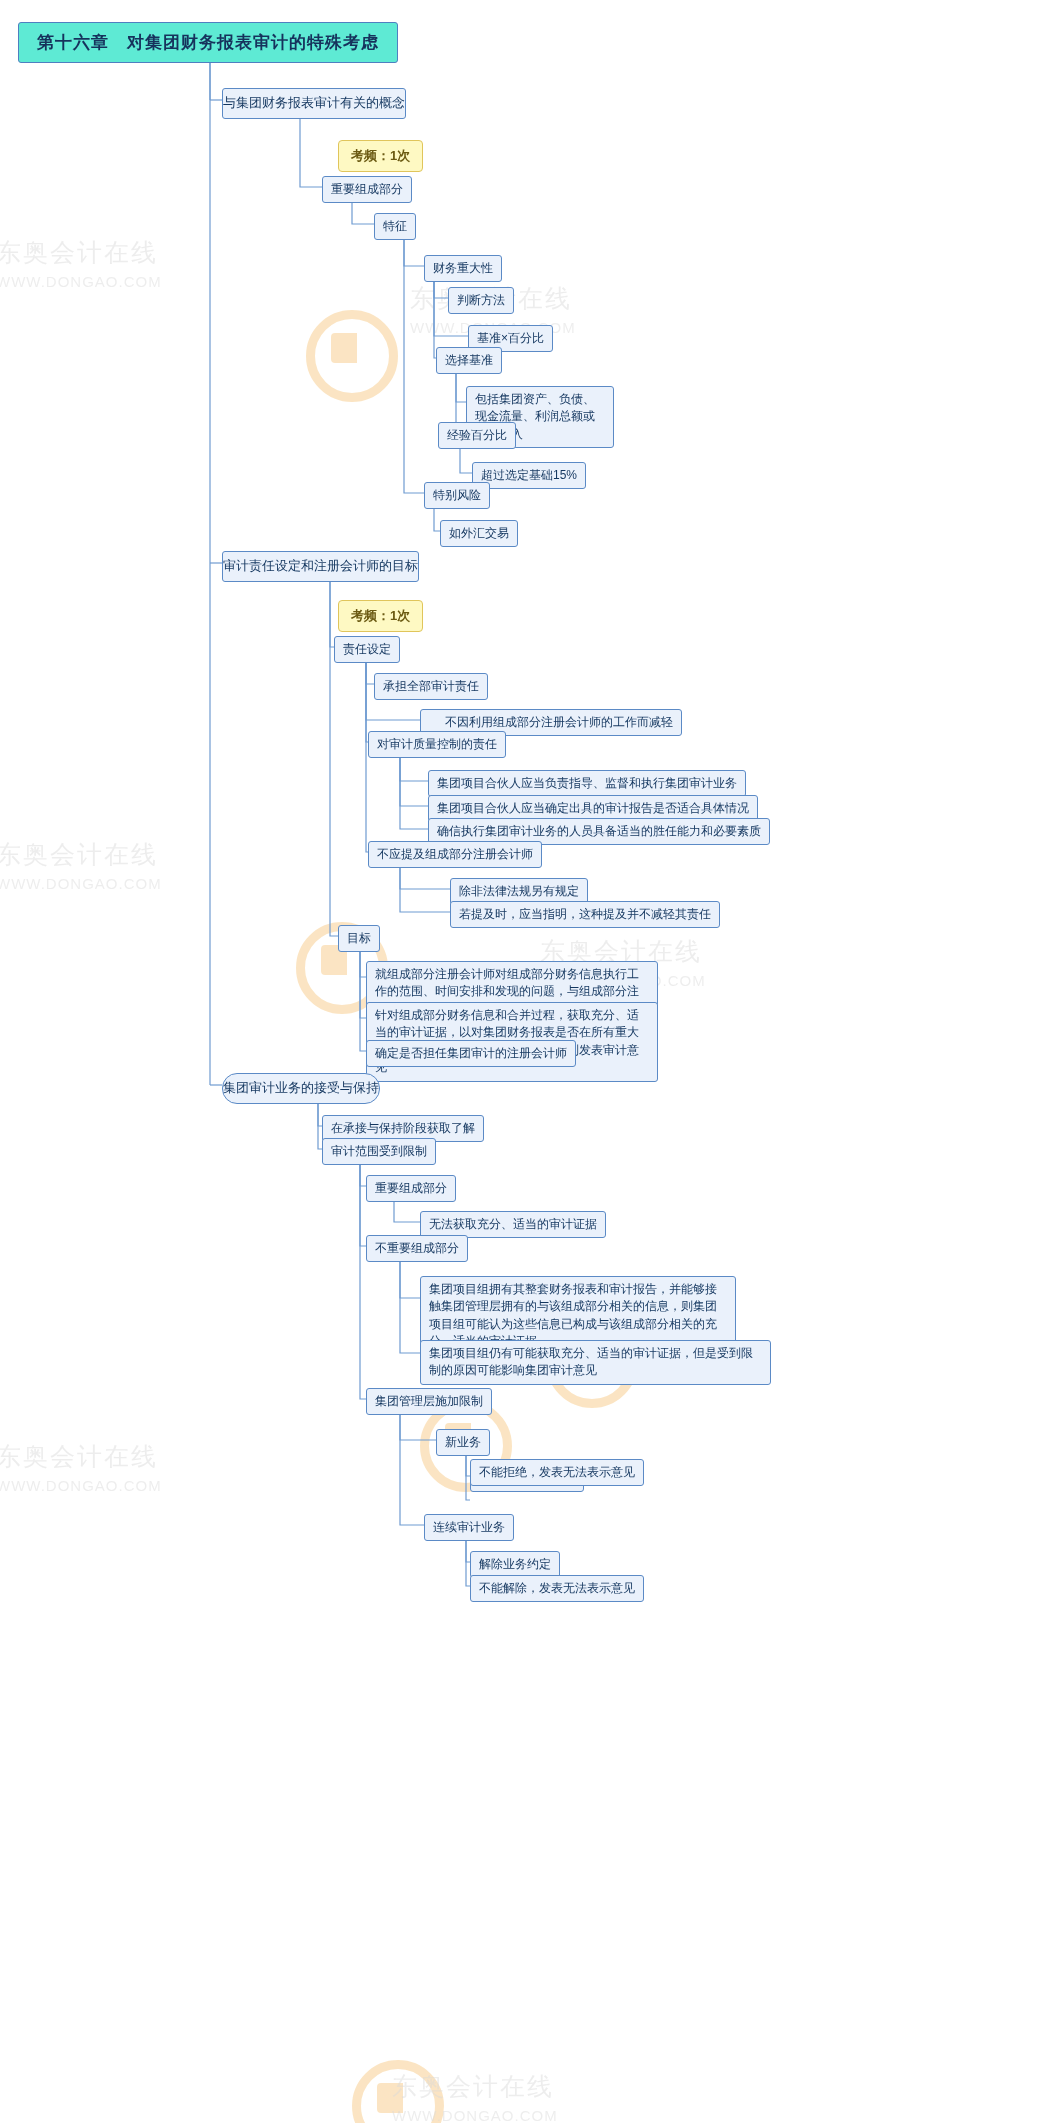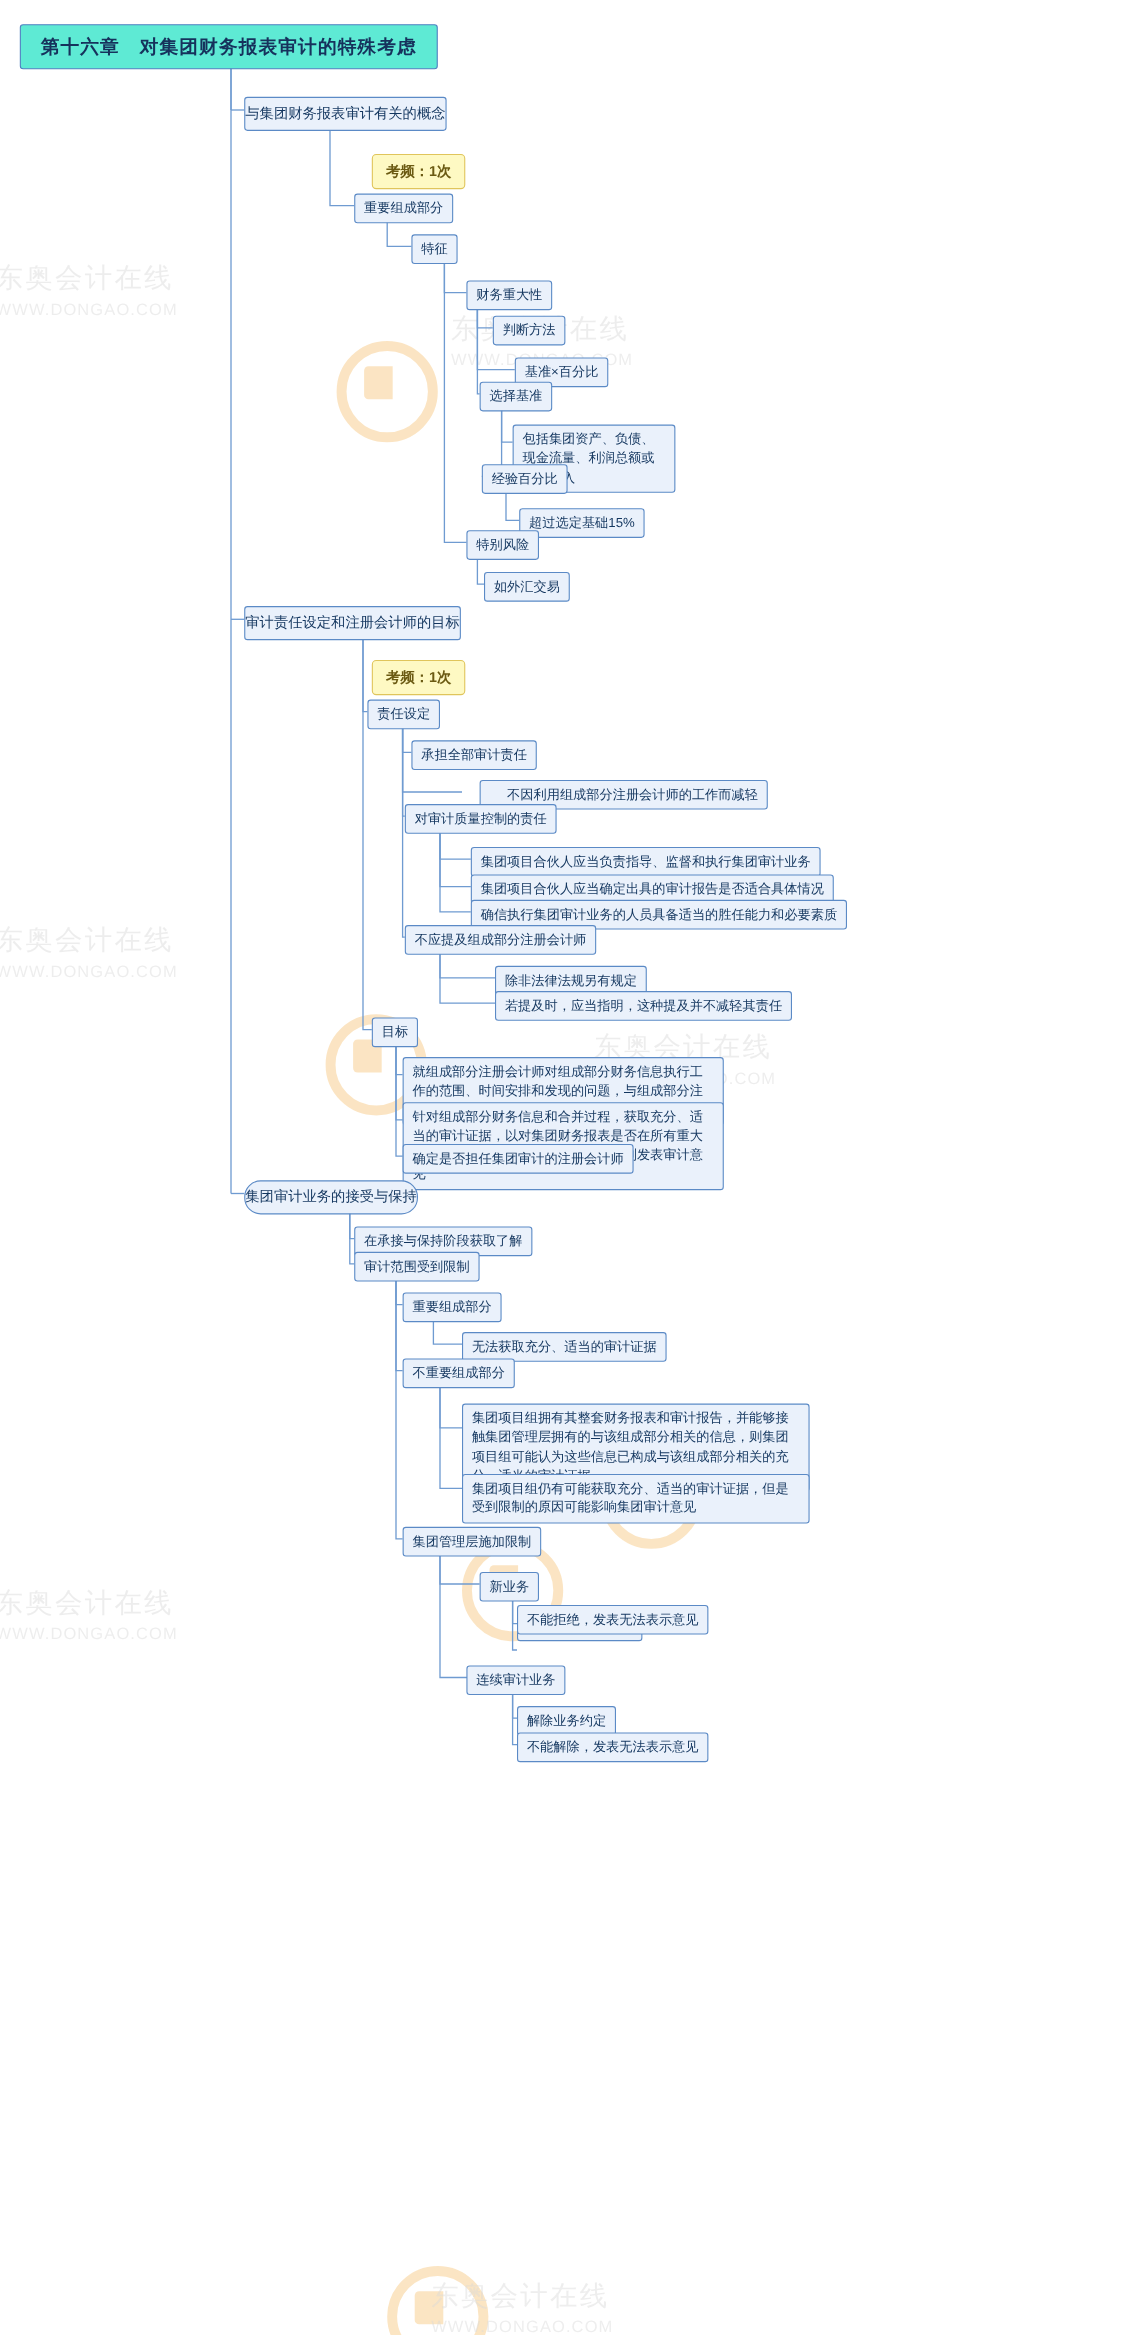--- a/index.html
+++ b/index.html
@@ -124,40 +124,40 @@
 <div class="node" style="left:466px;top:386px;width:148px;">包括集团资产、负债、现金流量、利润总额或营业收入</div>
 <div class="node" style="left:438px;top:422px;">经验百分比</div>
 <div class="node" style="left:472px;top:462px;">超过选定基础15%</div>
 <div class="node" style="left:424px;top:482px;">特别风险</div>
 <div class="node" style="left:440px;top:520px;">如外汇交易</div>
 
 <div class="node lvl1" style="left:222px;top:551px;">审计责任设定和注册会计师的目标</div>
 <div class="freq" style="left:338px;top:600px;">考频：1次</div>
 <div class="node" style="left:334px;top:636px;">责任设定</div>
 <div class="node" style="left:374px;top:673px;">承担全部审计责任</div>
-<div class="node" style="left:436px;top:709px;padding-left:24px;">不因利用组成部分注册会计师的工作而减轻</div>
+<div class="node" style="left:420px;top:709px;padding-left:24px;">不因利用组成部分注册会计师的工作而减轻</div>
 <div class="node" style="left:368px;top:731px;">对审计质量控制的责任</div>
 <div class="node" style="left:428px;top:770px;">集团项目合伙人应当负责指导、监督和执行集团审计业务</div>
 <div class="node" style="left:428px;top:795px;">集团项目合伙人应当确定出具的审计报告是否适合具体情况</div>
 <div class="node" style="left:428px;top:818px;">确信执行集团审计业务的人员具备适当的胜任能力和必要素质</div>
 <div class="node" style="left:368px;top:841px;">不应提及组成部分注册会计师</div>
 <div class="node" style="left:450px;top:878px;">除非法律法规另有规定</div>
 <div class="node" style="left:450px;top:901px;">若提及时，应当指明，这种提及并不减轻其责任</div>
 <div class="node" style="left:338px;top:925px;">目标</div>
 <div class="node" style="left:366px;top:961px;width:292px;">就组成部分注册会计师对组成部分财务信息执行工作的范围、时间安排和发现的问题，与组成部分注册会计师进行清晰的沟通</div>
 <div class="node" style="left:366px;top:1002px;width:292px;">针对组成部分财务信息和合并过程，获取充分、适当的审计证据，以对集团财务报表是否在所有重大方面按照适用的财务报告编制基础编制发表审计意见</div>
 <div class="node" style="left:366px;top:1040px;">确定是否担任集团审计的注册会计师</div>
 
 <div class="node lvl1" style="left:222px;top:1073px;border-radius:15px;">集团审计业务的接受与保持</div>
 <div class="node" style="left:322px;top:1115px;">在承接与保持阶段获取了解</div>
 <div class="node" style="left:322px;top:1138px;">审计范围受到限制</div>
 <div class="node" style="left:366px;top:1175px;">重要组成部分</div>
 <div class="node" style="left:420px;top:1211px;">无法获取充分、适当的审计证据</div>
 <div class="node" style="left:366px;top:1235px;font-family:Liberation Serif, serif;">不重要组成部分</div>
 <div class="node" style="left:420px;top:1276px;width:316px;">集团项目组拥有其整套财务报表和审计报告，并能够接触集团管理层拥有的与该组成部分相关的信息，则集团项目组可能认为这些信息已构成与该组成部分相关的充分、适当的审计证据</div>
-<div class="node" style="left:420px;top:1340px;width:316px;">集团项目组仍有可能获取充分、适当的审计证据，但是受到限制的原因可能影响集团审计意见</div>
+<div class="node" style="left:420px;top:1340px;width:351px;">集团项目组仍有可能获取充分、适当的审计证据，但是受到限制的原因可能影响集团审计意见</div>
 <div class="node" style="left:366px;top:1388px;">集团管理层施加限制</div>
 <div class="node" style="left:436px;top:1429px;">新业务</div>
 <div class="node" style="left:470px;top:1465px;">拒绝接受业务委托</div>
 <div class="node" style="left:470px;top:1459px;">不能拒绝，发表无法表示意见</div>
 <div class="node" style="left:424px;top:1514px;">连续审计业务</div>
 <div class="node" style="left:470px;top:1551px;">解除业务约定</div>
 <div class="node" style="left:470px;top:1575px;">不能解除，发表无法表示意见</div>
 
 </body></html>

